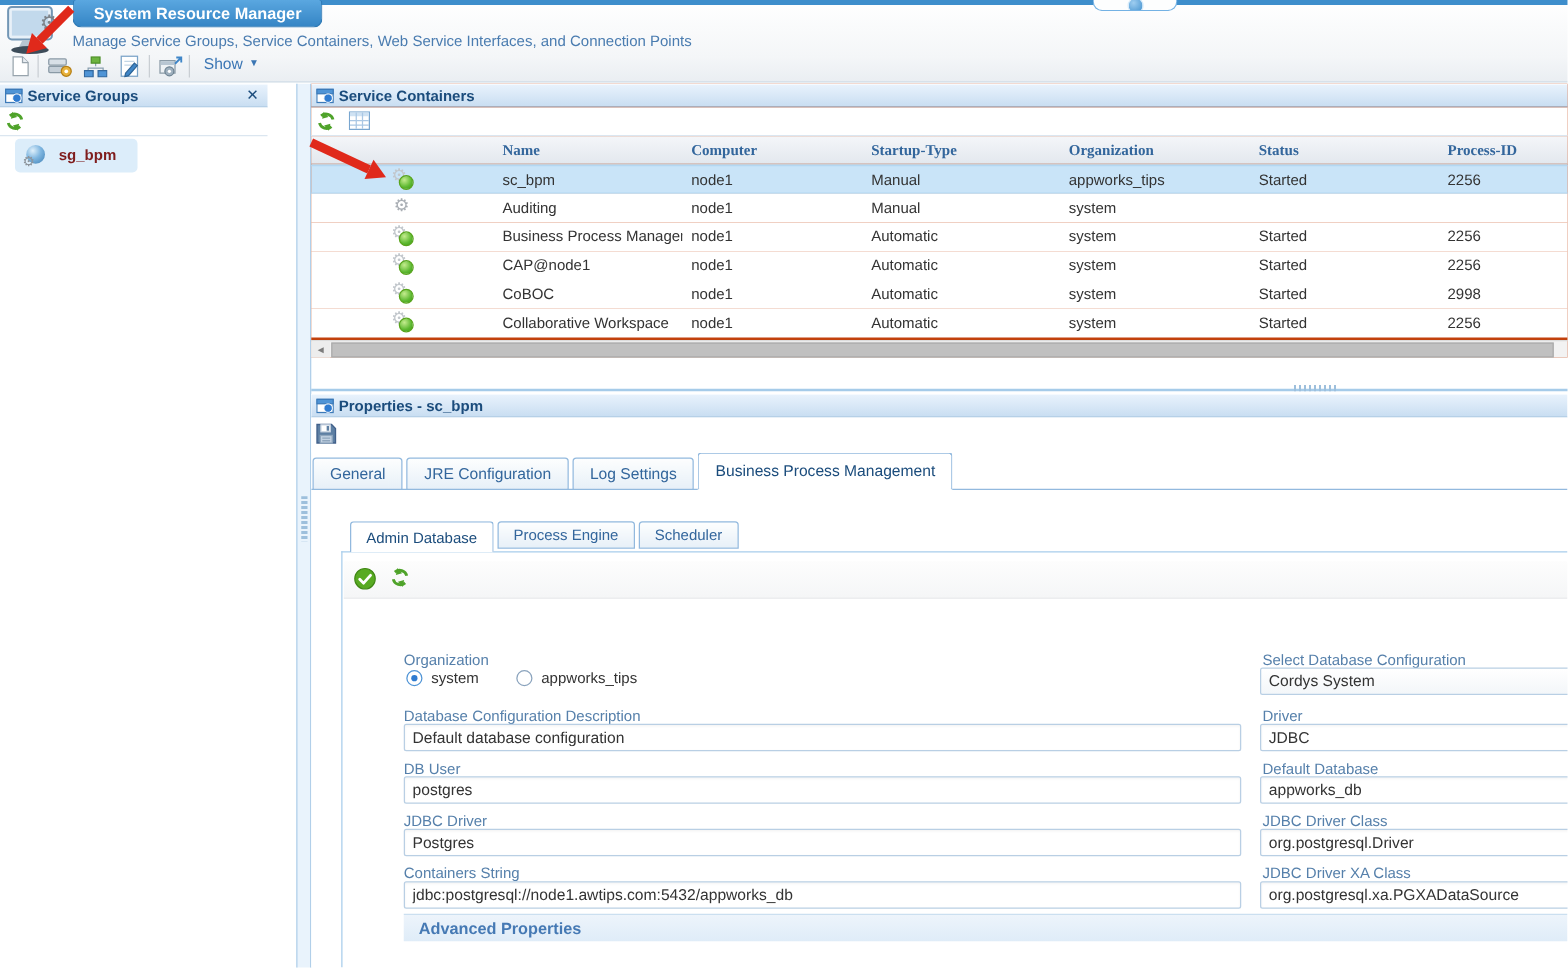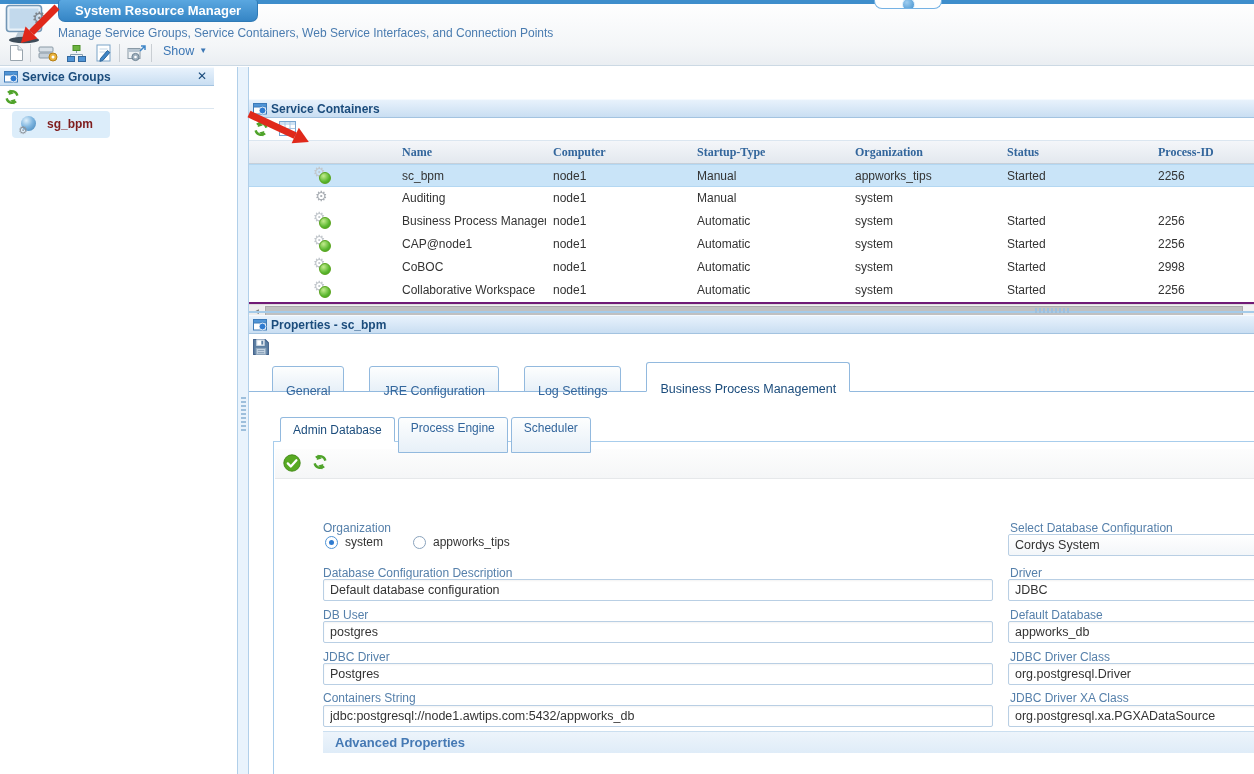--- a/index.html
+++ b/index.html
@@ -49,21 +49,21 @@
     background:radial-gradient(circle at 35% 30%,#dff0fb,#7fb6e0 45%,#3d7fb4); }
   .sg-icon .g { position:absolute; left:-1px; bottom:-3px; font-size:11px; color:#8d949b; line-height:11px; }
 
   
   .v-splitter { position:absolute; left:237px; top:67px; width:12px; height:707px;
     background:#e9f3fc; border-left:1px solid #b1cfe9; border-right:1px solid #b1cfe9; cursor:col-resize; }
   .v-splitter::after { content:""; position:absolute; left:3px; top:330px; width:5px; height:36px;
     background:repeating-linear-gradient(180deg,#9dbfdc 0 2px,transparent 2px 4px); }
 
   
-  .sc-panel { position:absolute; left:249px; top:67px; width:1005px; height:219px; background:#701a75;margin-top:32px; }
+  .sc-panel { position:absolute; left:249px; top:67px; width:1005px; height:219px; background:#c2410c; }
   .thead { position:absolute; left:0; top:42px; width:1005px; height:23px; display:flex;
     background:linear-gradient(#f4f6f9,#e3e8ee); border-bottom:1px solid #c6cfd9;font-family:Liberation Serif, serif; }
   .thead .cell { font-size:12px; font-weight:bold; color:#33669c; line-height:22px; }
   .tbody { position:absolute; left:0; top:65px; width:1005px; }
   .trow { display:flex; height:23px; background:#fff; cursor:pointer; }
   .trow.selected { background:#c9e4f8; border-top:1px solid #b3d7f2; border-bottom:1px solid #b3d7f2; }
   .trow .cell { font-size:12px; color:#333; line-height:22px; white-space:nowrap; overflow:hidden; }
   .cell { padding-left:7px; }
   .c-icon{ width:146px; padding-left:64px; } .c-name{ width:151px; } .c-comp{ width:144px; }
   .c-start{ width:158px; } .c-org{ width:152px; } .c-status{ width:151px; } .c-pid{ flex:1; }
@@ -85,28 +85,28 @@
   .h-splitter { position:absolute; left:249px; top:311px; width:1005px; height:2px; background:#a5cbe9; cursor:row-resize; }
   .h-grip { position:absolute; left:786px; top:-3px; width:34px; height:5px;
     background:repeating-linear-gradient(90deg,#9dbfdc 0 2px,transparent 2px 4px); }
 
   
   .props-panel { position:absolute; left:249px; top:315px; width:1005px; height:459px; background:#fff; overflow:hidden; }
   .save-toolbar { position:absolute; left:0; top:19px; width:1005px; height:28px; background:#fff; }
   .save-btn { position:absolute; left:3px; top:4px; width:20px; height:20px; cursor:pointer; }
 
   .tabs { position:absolute; left:1px; top:47px; height:30px; display:flex; align-items:flex-end; gap:3px; z-index:2; }
-  .tab { height:26px; line-height:25px; padding:12px 13px; font-size:12.5px; color:#33669c;
+  .tab { height:26px; line-height:25px; padding:0 13px; font-size:12.5px; color:#33669c;
     background:linear-gradient(#fdfefe,#e7f0f8); border:1px solid #92b9de; border-radius:3px 3px 0 0;
-    cursor:pointer; white-space:nowrap;margin-left:22px; }
+    cursor:pointer; white-space:nowrap; }
   .tab.active { height:30px; line-height:29px; background:#fff; color:#1b4c7c; border-bottom:1px solid #fff; }
   .tab-line { position:absolute; left:0; top:76px; width:1005px; height:1px; background:#92b9de; z-index:1; }
 
   .subtabs { position:absolute; left:31px; top:102px; height:25px; display:flex; align-items:flex-start; gap:3px; z-index:2; }
-  .subtab { height:36px; line-height:21px; padding:0 12px; font-size:12px; color:#33669c;
+  .subtab { height:22px; line-height:21px; padding:0 12px; font-size:12px; color:#33669c;
     background:linear-gradient(#fdfefe,#e7f0f8); border:1px solid #92b9de; border-radius:3px 3px 0 0;
     cursor:pointer; white-space:nowrap; }
   .subtab.active { height:25px; line-height:24px; background:#fff; color:#1b4c7c; border-bottom:1px solid #fff; }
   .sub-box { position:absolute; left:24px; top:126px; width:981px; height:333px;
     border-left:1px solid #a8cdec; border-top:1px solid #a8cdec; z-index:1; }
   .sub-toolbar { position:absolute; left:1px; top:7px; width:979px; height:30px;
     background:linear-gradient(#fdfdfd,#f5f6f7); border-bottom:1px solid #e6e8ea; }
   .stb-btn { position:absolute; top:5px; width:20px; height:20px; cursor:pointer; }
 
   

